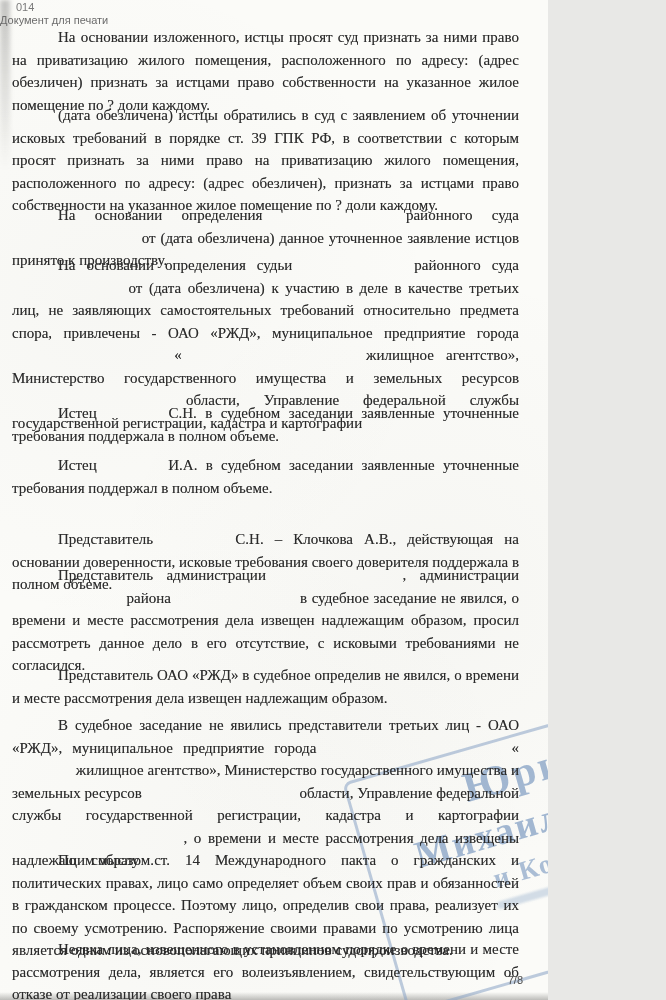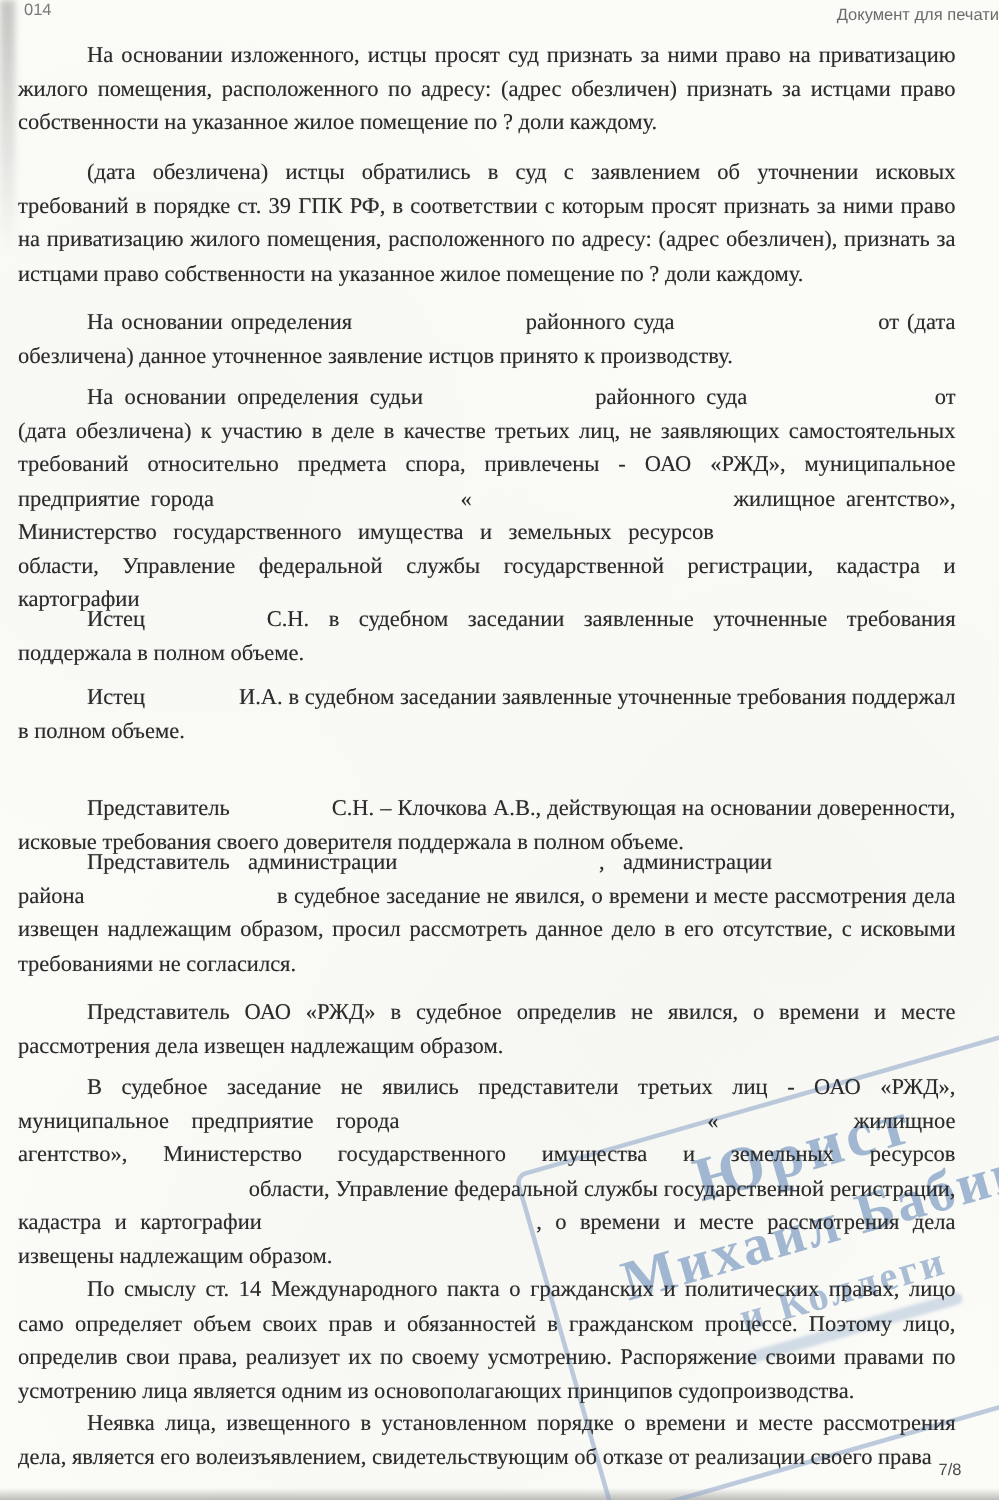--- a/index.html
+++ b/index.html
@@ -1,35 +1,35 @@
 <!DOCTYPE html>
 <html lang="ru"><head>
 <meta charset="utf-8">
 <style>
   html,body{margin:0;padding:0;}
   body{width:666px;height:1000px;overflow:hidden;background:#e8e8e6;}
   .page{
-    position:relative;width:666px;height:1000px;overflow:hidden;
+    position:relative;width:548px;height:1000px;overflow:hidden;
     background:
       radial-gradient(circle at 20% 30%, rgba(120,120,110,0.03), transparent 40%),
       radial-gradient(circle at 80% 60%, rgba(120,120,110,0.04), transparent 45%),
       radial-gradient(circle at 40% 85%, rgba(120,120,110,0.03), transparent 35%),
       #fbfbf8;
     font-family:"Liberation Serif","DejaVu Serif",serif;
     color:#2b2b2b;
   }
   
   .scan-shadow-topleft{position:absolute;left:0;top:0;width:10px;height:170px;
     background:linear-gradient(to bottom, rgba(110,110,108,0.38), rgba(110,110,108,0));
     filter:blur(2px);pointer-events:none;}
   .scan-edge-bottom{position:absolute;left:0;bottom:0;width:100%;height:8px;
     background:linear-gradient(to bottom, rgba(95,95,92,0), rgba(95,95,92,0.4));
     pointer-events:none;}
   
-  .hdr{position:absolute;top:4px;left:0;width:100%;text-align:right;
+  .hdr{position:absolute;top:14px;left:0;width:100%;text-align:left;
     font-family:"Liberation Sans","DejaVu Sans",sans-serif;
     font-size:11px;color:#6b6b6b;z-index:3;}
   .hdr-left{position:absolute;top:1px;left:16px;
     font-family:"Liberation Sans","DejaVu Sans",sans-serif;
     font-size:11px;color:#7a7a7a;z-index:3;}
   .ftr{position:absolute;top:974px;right:25px;
     font-family:"Liberation Sans","DejaVu Sans",sans-serif;
     font-size:11px;color:#4c4c4c;z-index:3;}
   
   .doc-body{position:absolute;inset:0;z-index:2;}

